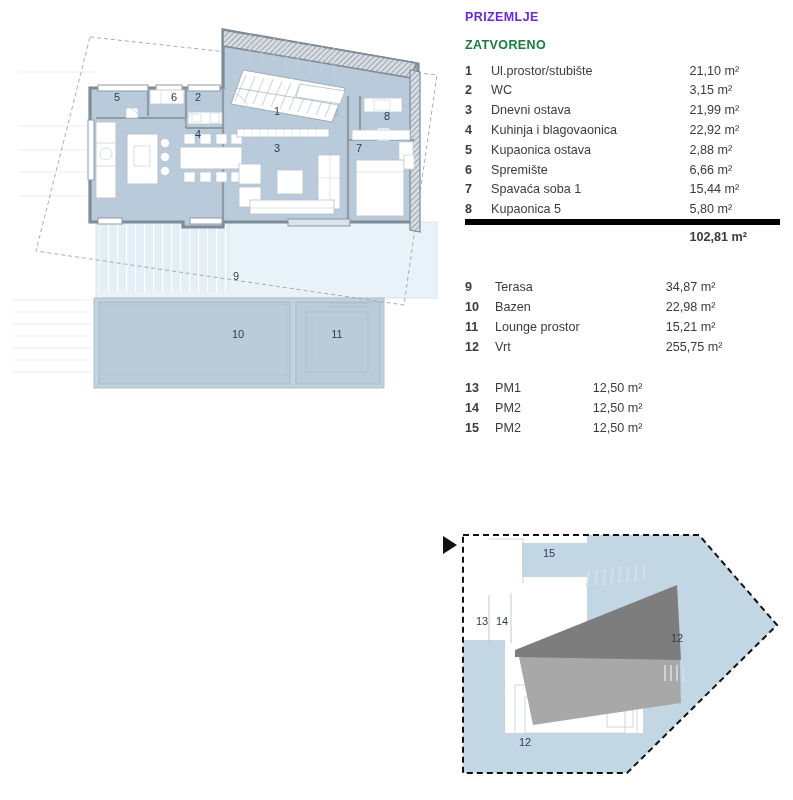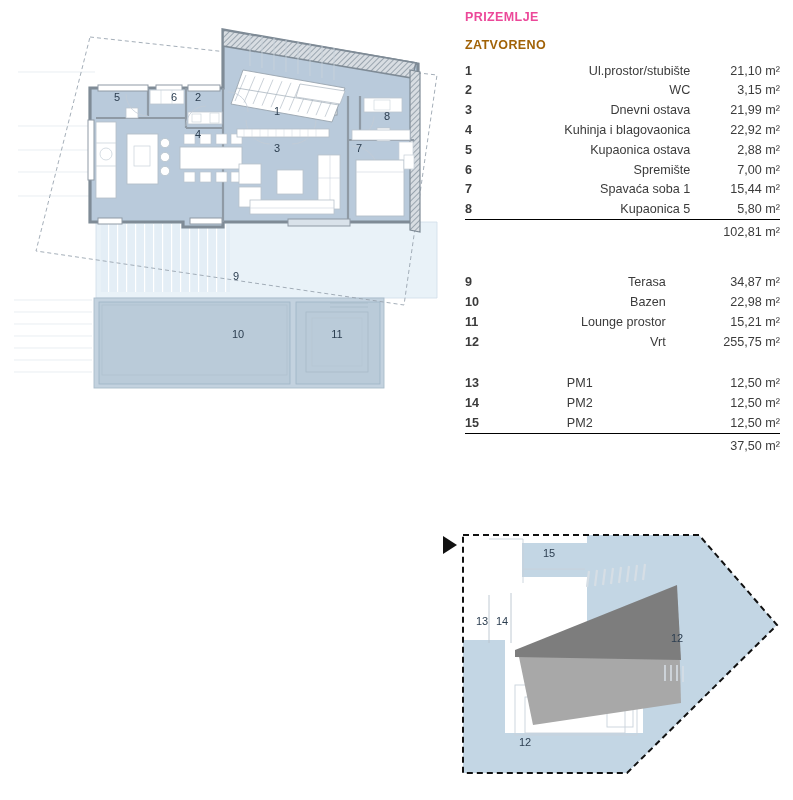--- a/index.html
+++ b/index.html
@@ -18,28 +18,28 @@
   
   #legend-panel {
     position: absolute;
     left: 465px;
     top: 10px;
     width: 315px;
   }
   .section-title {
     font-size: 12.5px;
     font-weight: bold;
-    color: #ec4899;
+    color: #6d28d9;
     letter-spacing: 0.4px;
     margin: 0 0 14px 0;
   }
   .sub-title {
     font-size: 12.5px;
     font-weight: bold;
-    color: #a16207;
+    color: #15803d;
     letter-spacing: 0.4px;
     margin: 0 0 9px 0;
   }
   .sched-table {
     width: 100%;
     border-collapse: collapse;
   }
   .sched-table td {
     font-size: 12.6px;
     color: #3b3b3b;
@@ -48,28 +48,27 @@
     line-height: 1.32;
   }
   td.idx {
     font-weight: bold;
     width: 22px;
     text-align: left;
     padding-right: 4px;
     white-space: nowrap;
   }
   td.idx.wide { width: 26px; }
-  td.nm { text-align: right; }
+  td.nm { text-align: left; }
   td.ar {
-    text-align: right;
     white-space: nowrap;
   }
   tr.total-row td {
-    font-weight: normal;
-    border-top: 1px solid #000000;
+    font-weight: bold;
+    border-top: 6px solid #000000;
     padding-top: 4px;
   }
   .gap-lg { height: 30px; }
   .gap-md { height: 22px; }
 
   
   #floor-plan {
     position: absolute;
     left: 0px;
     top: 0px;
@@ -351,21 +350,21 @@
         <td class="ar">22,92 m²</td>
       </tr>
       <tr>
         <td class="idx">5</td>
         <td class="nm">Kupaonica ostava</td>
         <td class="ar">2,88 m²</td>
       </tr>
       <tr>
         <td class="idx">6</td>
         <td class="nm">Spremište</td>
-        <td class="ar">7,00 m²</td>
+        <td class="ar">6,66 m²</td>
       </tr>
       <tr>
         <td class="idx">7</td>
         <td class="nm">Spavaća soba 1</td>
         <td class="ar">15,44 m²</td>
       </tr>
       <tr>
         <td class="idx">8</td>
         <td class="nm">Kupaonica 5</td>
         <td class="ar">5,80 m²</td>
@@ -417,25 +416,20 @@
       </tr>
       <tr>
         <td class="idx wide">14</td>
         <td class="nm">PM2</td>
         <td class="ar">12,50 m²</td>
       </tr>
       <tr>
         <td class="idx wide">15</td>
         <td class="nm">PM2</td>
         <td class="ar">12,50 m²</td>
-      </tr>
-      <tr class="total-row">
-        <td class="idx wide"></td>
-        <td class="nm"></td>
-        <td class="ar">37,50 m²</td>
       </tr>
     </tbody>
   </table>
 </div>
 
 <svg id="site-plan" viewBox="0 0 356 272" xmlns="http://www.w3.org/2000/svg">
 
   <polygon points="6,11 20,20 6,29" fill="#111111"></polygon>
 
   <g>

